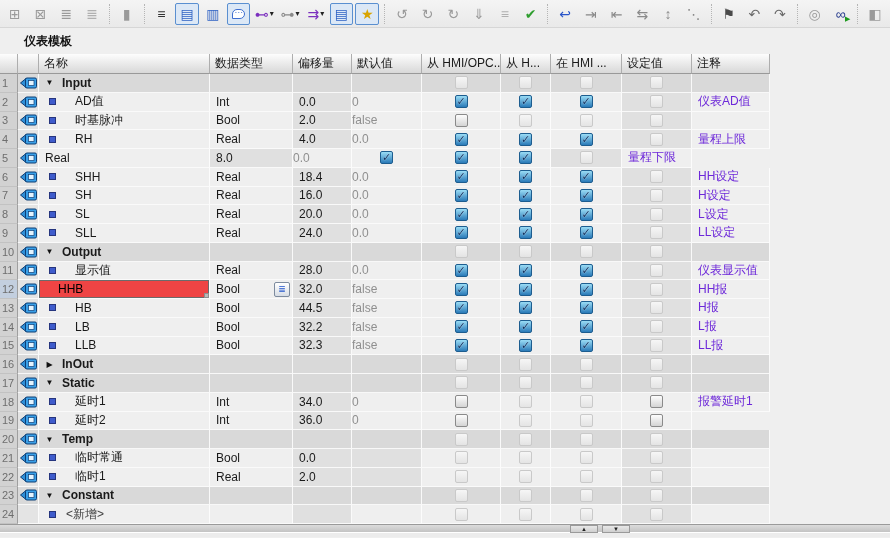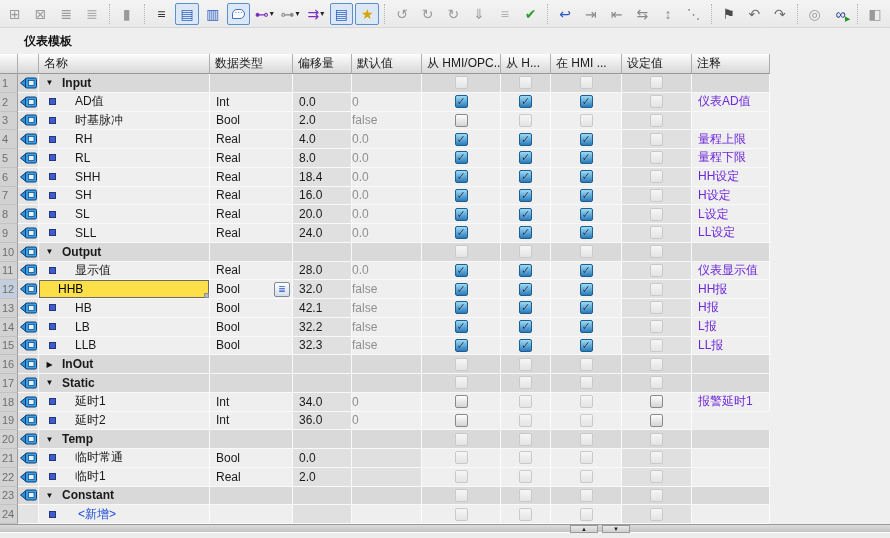--- a/index.html
+++ b/index.html
@@ -44,27 +44,27 @@
   .icoc { background:#e4e4e4; justify-content:center; }
   .dim  { background:#e0e0e0; }      
   .row.grp .c { background:#d9d9d9; }
   .row.grp .gut { background:#d2d2d2; }
   .namec { padding-left:0; }
   .exp { width:11px; text-align:center; font-size:8px; color:#111; margin-left:5px; flex:none; }
   .mk { width:7px; height:7px; background:#3f5ccc; border:1px solid #26357e; margin-left:10px; flex:none; }
   .nm { margin-left:7px; }
   .row.grp .nm { margin-left:7px; font-weight:bold; }
   .nm.mem { margin-left:19px; }
-  .nm.newrow { color:#1d4ed8; margin-left:22px; }
+  .nm.newrow { color:#404040; margin-left:10px; }
   .defc { color:#8f8f8f; }
   .comc { color:#6d28d9; padding-left:6px; }
   .typec,.offc { padding-left:6px; }
 
   
-  .edit { position:relative; background:#fde047; border:1px solid #6b6b6b; width:100%; height:100%;
+  .edit { position:relative; background:#ef4444; border:1px solid #6b6b6b; width:100%; height:100%;
     display:flex; align-items:center; padding-left:18px; font-size:12px; color:#000; }
   .edit .hnd { position:absolute; right:-1px; bottom:-1px; width:5px; height:5px; background:#b9b9b9;
     border:1px solid #8e8e8e; }
   .tbtn { width:16px; height:15px; margin-left:auto; margin-right:2px; flex:none;
     border:1px solid #7d8b9e; background:linear-gradient(#ffffff,#d7dde5); border-radius:2px;
     display:flex; align-items:center; justify-content:center; font-size:9px; color:#2255cc; }
 
   
   .cbc { justify-content:center; }
   .ck { width:13px; height:13px; border-radius:2px; display:flex; align-items:center; justify-content:center; }
@@ -348,24 +348,20 @@
         </div>
         <div class="grow row">
           <div class="c gut">5</div>
           <div class="c icoc">
             <svg width="17" height="12" class="plug">
               <polygon points="0.5,6 6,1.5 6,10.5" fill="#2f8fd8" stroke="#0d3e75"></polygon>
               <rect x="5.5" y="1" width="11" height="10" rx="1.5" fill="#3aa0e8" stroke="#0d3e75"></rect>
               <rect x="8.5" y="3.5" width="5.5" height="5" fill="#e4f4ff" stroke="#0d3e75" stroke-width="0.7"></rect>
             </svg>
           </div>
-          <div class="c namec">
-            <span class="mk"></span>
-            <span class="nm mem">RL</span>
-          </div>
           <div class="c typec">
             <span>Real</span>
           </div>
           <div class="c offc dim">8.0</div>
           <div class="c defc">0.0</div>
           <div class="c cbc">
             <span class="ck chk">✓</span>
           </div>
           <div class="c cbc">
             <span class="ck chk">✓</span>
@@ -611,21 +607,21 @@
               <rect x="8.5" y="3.5" width="5.5" height="5" fill="#e4f4ff" stroke="#0d3e75" stroke-width="0.7"></rect>
             </svg>
           </div>
           <div class="c namec">
             <span class="mk"></span>
             <span class="nm mem">HB</span>
           </div>
           <div class="c typec">
             <span>Bool</span>
           </div>
-          <div class="c offc dim">42.1</div>
+          <div class="c offc dim">44.5</div>
           <div class="c defc">false</div>
           <div class="c cbc">
             <span class="ck chk">✓</span>
           </div>
           <div class="c cbc">
             <span class="ck chk">✓</span>
           </div>
           <div class="c cbc">
             <span class="ck chk">✓</span>
           </div>

